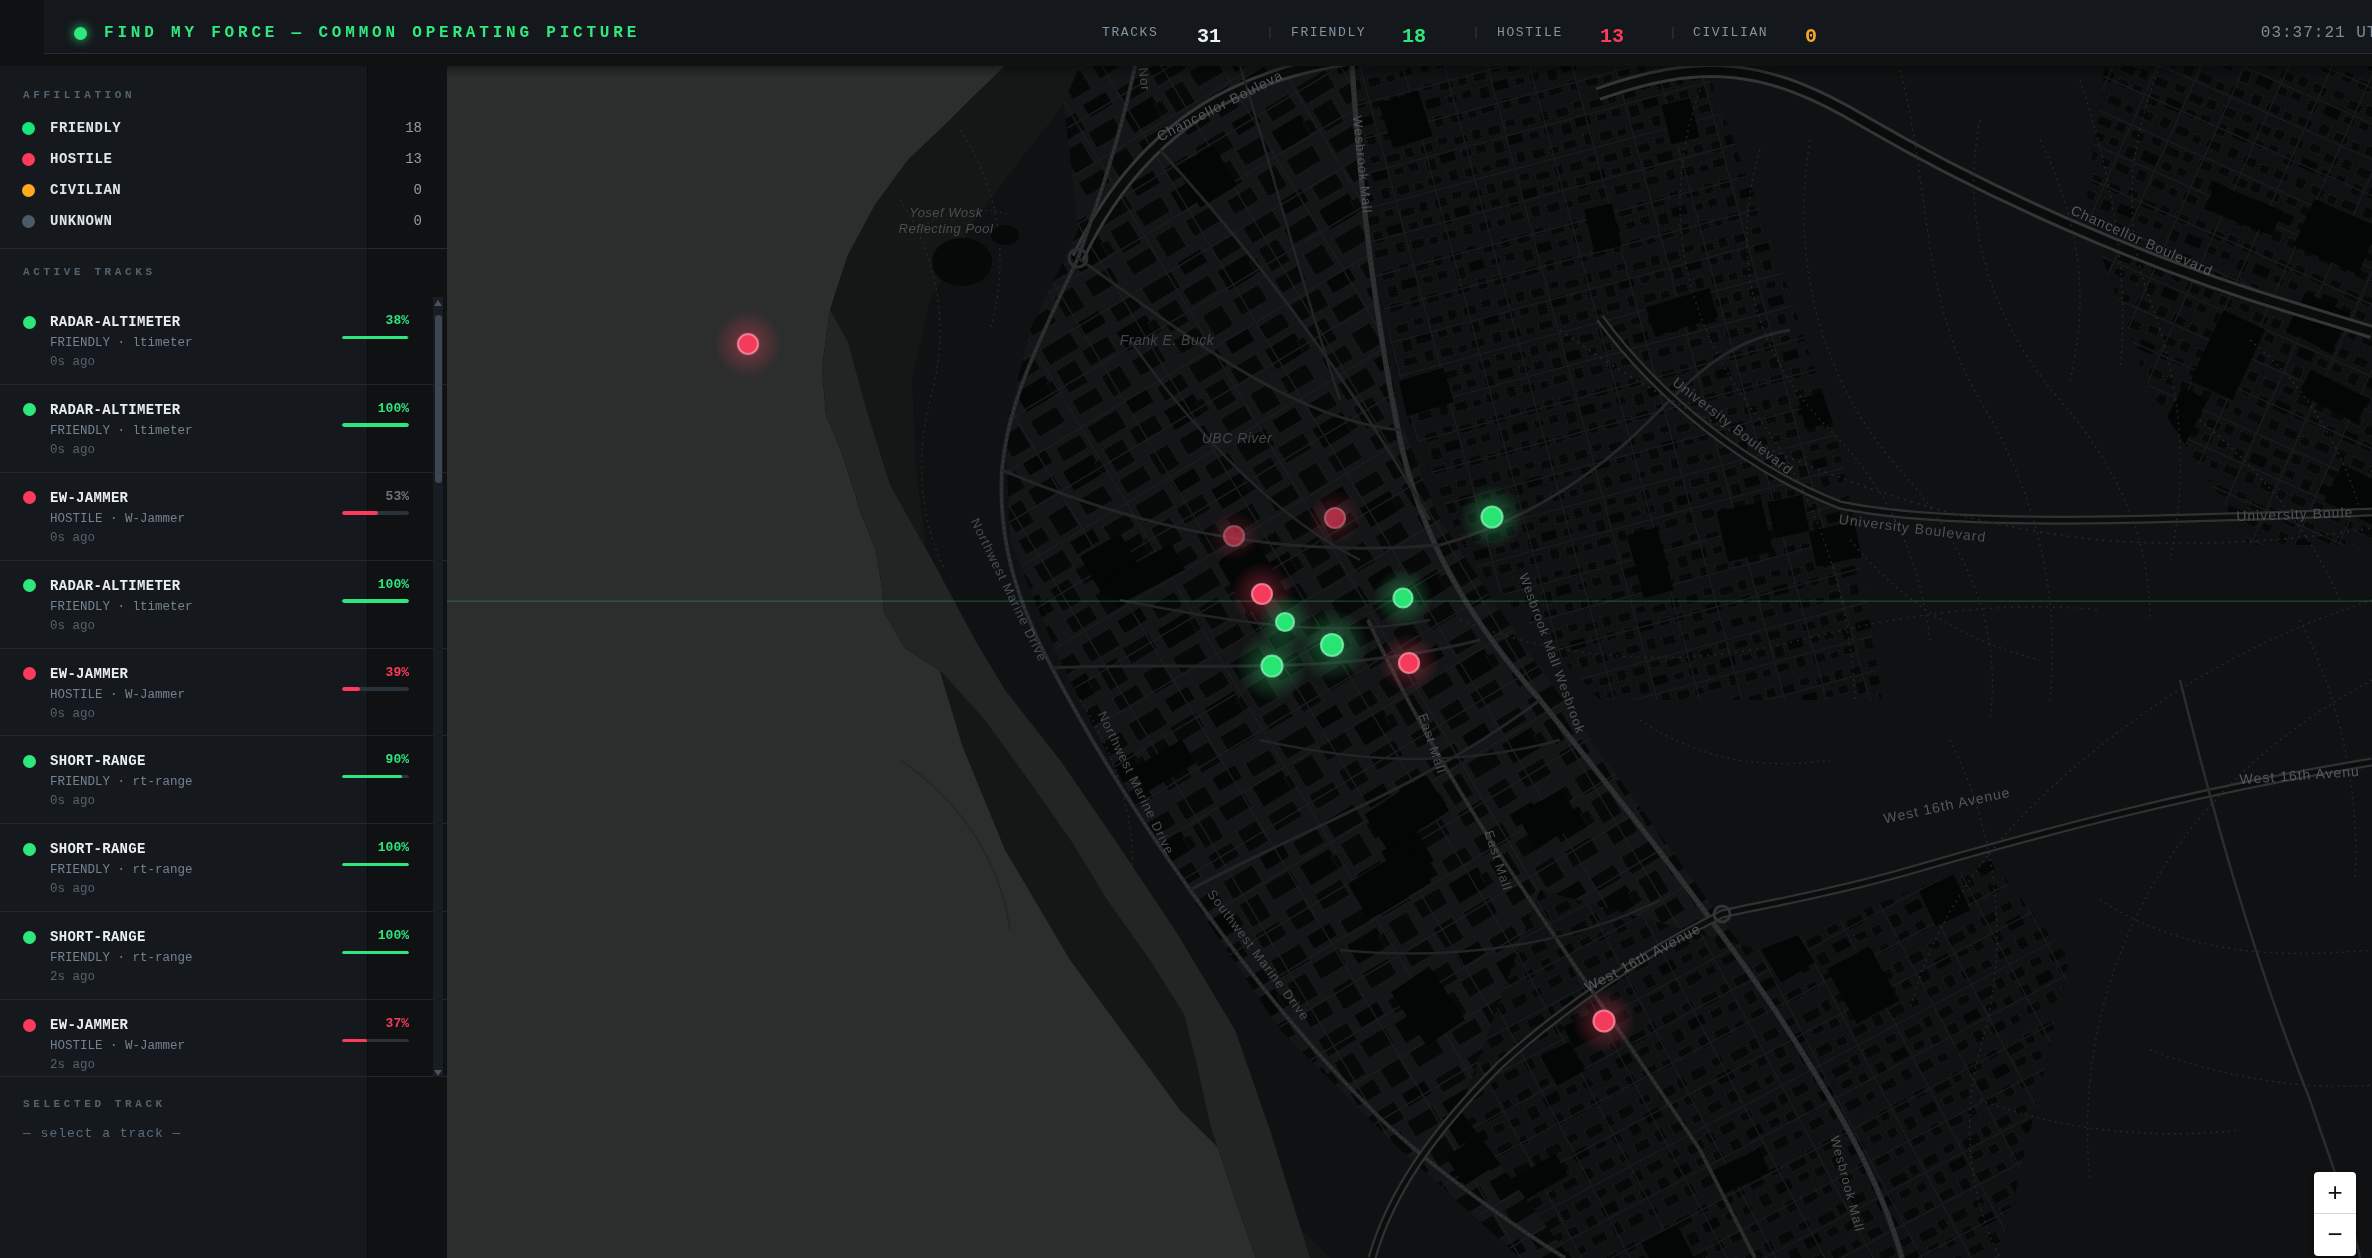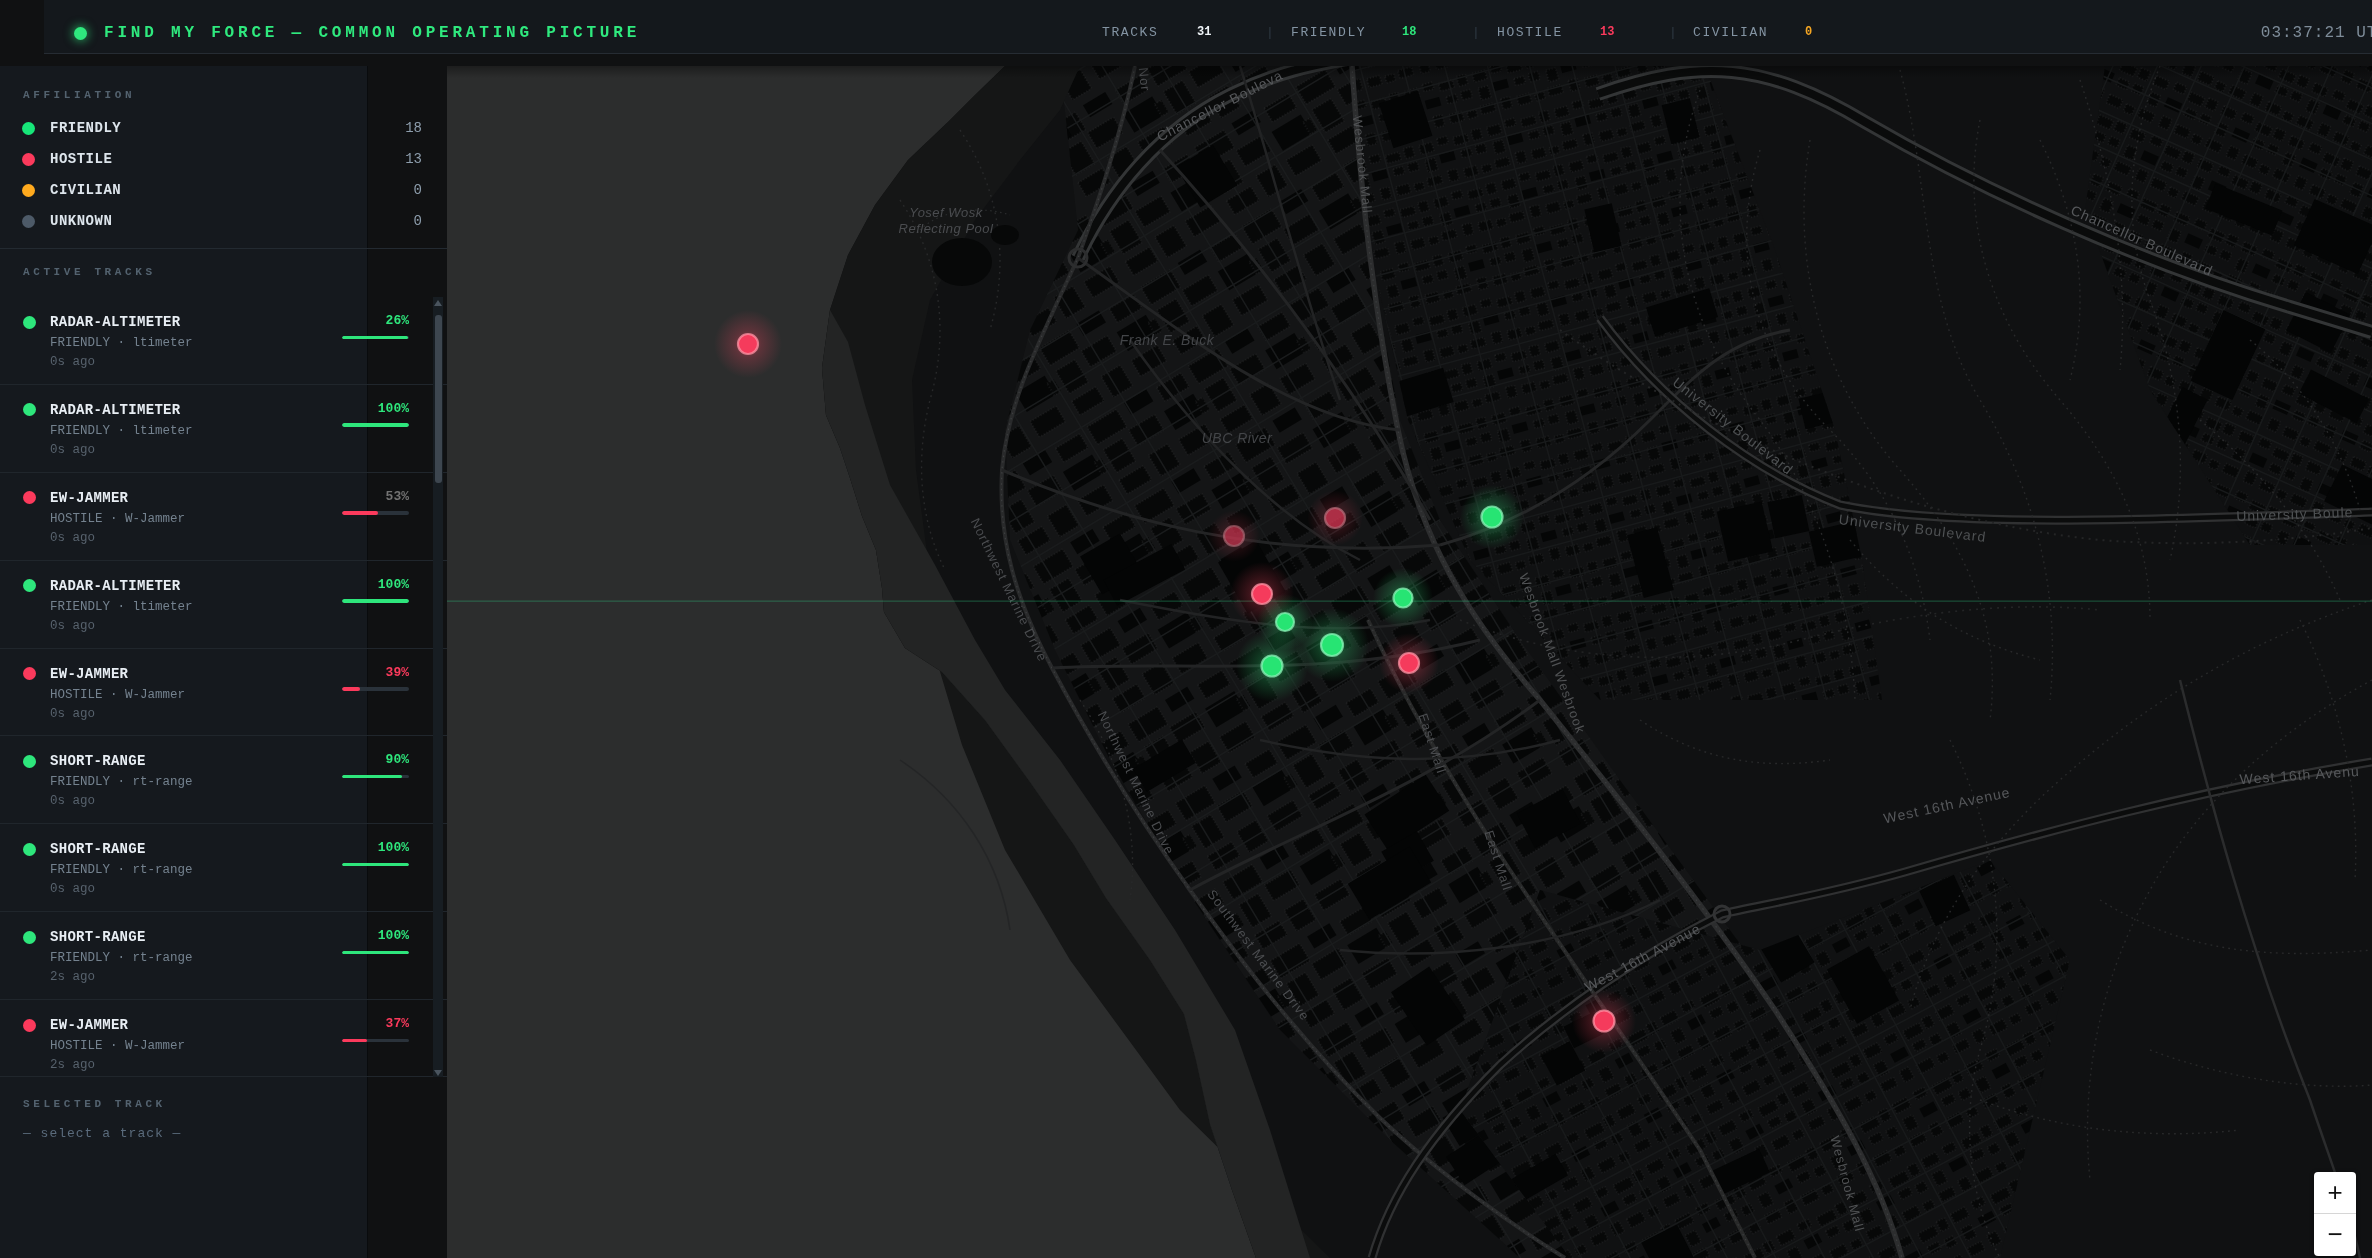--- a/index.html
+++ b/index.html
@@ -1,19 +1,19 @@
 <!DOCTYPE html>
 <html><head><meta charset="utf-8"><style>
 * { margin:0; padding:0; box-sizing:border-box; }
 html,body { width:2372px; height:1258px; overflow:hidden; background:#101112; font-family:"Liberation Mono", monospace; }
 #hdr { position:absolute; left:0; top:0; width:2372px; height:54px; background:#14181c; z-index:5; border-bottom:1px solid #262c33; box-sizing:border-box;margin-left:44px; }
 #hdot { position:absolute; left:30px; top:27px; width:13px; height:13px; border-radius:50%; background:#2fe97e; box-shadow:0 0 8px 2px rgba(47,233,126,.5); }
 #htitle { position:absolute; left:60px; top:24px; font-size:16px; font-weight:bold; color:#2fe97e; letter-spacing:3.8px; white-space:nowrap; }
 .hs { position:absolute; top:25px; font-size:13px; letter-spacing:1.6px; color:#8494a3; white-space:nowrap; }
-.hv { font-weight:bold; font-size:12px; letter-spacing:0; }
+.hv { font-weight:bold; font-size:20px; letter-spacing:0; }
 .hsep { color:#2f3a44; }
 #htime { position:absolute; right:28px; top:24px; font-size:16px; color:#7e8c99; letter-spacing:1px; }
 #side { position:absolute; left:0; top:66px; width:368px; height:1192px; background:#15191e; z-index:4; border-right:1px solid #090b0d; }
 .shead { position:absolute; left:23px; font-size:11px; font-weight:bold; letter-spacing:3.6px; color:#53626f; }
 .aff { position:absolute; left:0; width:447px; height:31px; }
 .adot { position:absolute; left:22px; top:9px; width:13px; height:13px; border-radius:50%; }
 .albl { position:absolute; left:50px; top:7px; font-size:14px; font-weight:bold; color:#dde5ec; letter-spacing:0.5px; }
 .acnt { position:absolute; right:25px; top:7px; font-size:14px; color:#8d9dac; }
 .sdiv { position:absolute; left:0; width:447px; border-top:1px solid #232a31; }
 #list { position:absolute; left:0; top:231px; width:447px; height:780px; overflow:hidden; border-bottom:1px solid #20262c;text-decoration:underline; }
@@ -76,21 +76,21 @@
   <div class="shead" style="top:200px">ACTIVE TRACKS</div>
   <div id="list">
 <div class="card">
 <span class="cdot" style="background:#2ee67c"></span>
 <div class="cmain">
           <div class="ctitle">RADAR-ALTIMETER</div>
           <div class="csub">FRIENDLY · ltimeter</div>
           <div class="cago">0s ago</div>
         </div>
 <div class="cright">
-          <div class="cpct" style="color:#2ee67c">26%</div>
+          <div class="cpct" style="color:#2ee67c">38%</div>
           <div class="cbar">
             <span style="width:98%;background:#2ee67c"></span>
           </div>
         </div>
 </div>
 <div class="card">
 <span class="cdot" style="background:#2ee67c"></span>
 <div class="cmain">
           <div class="ctitle">RADAR-ALTIMETER</div>
           <div class="csub">FRIENDLY · ltimeter</div>

